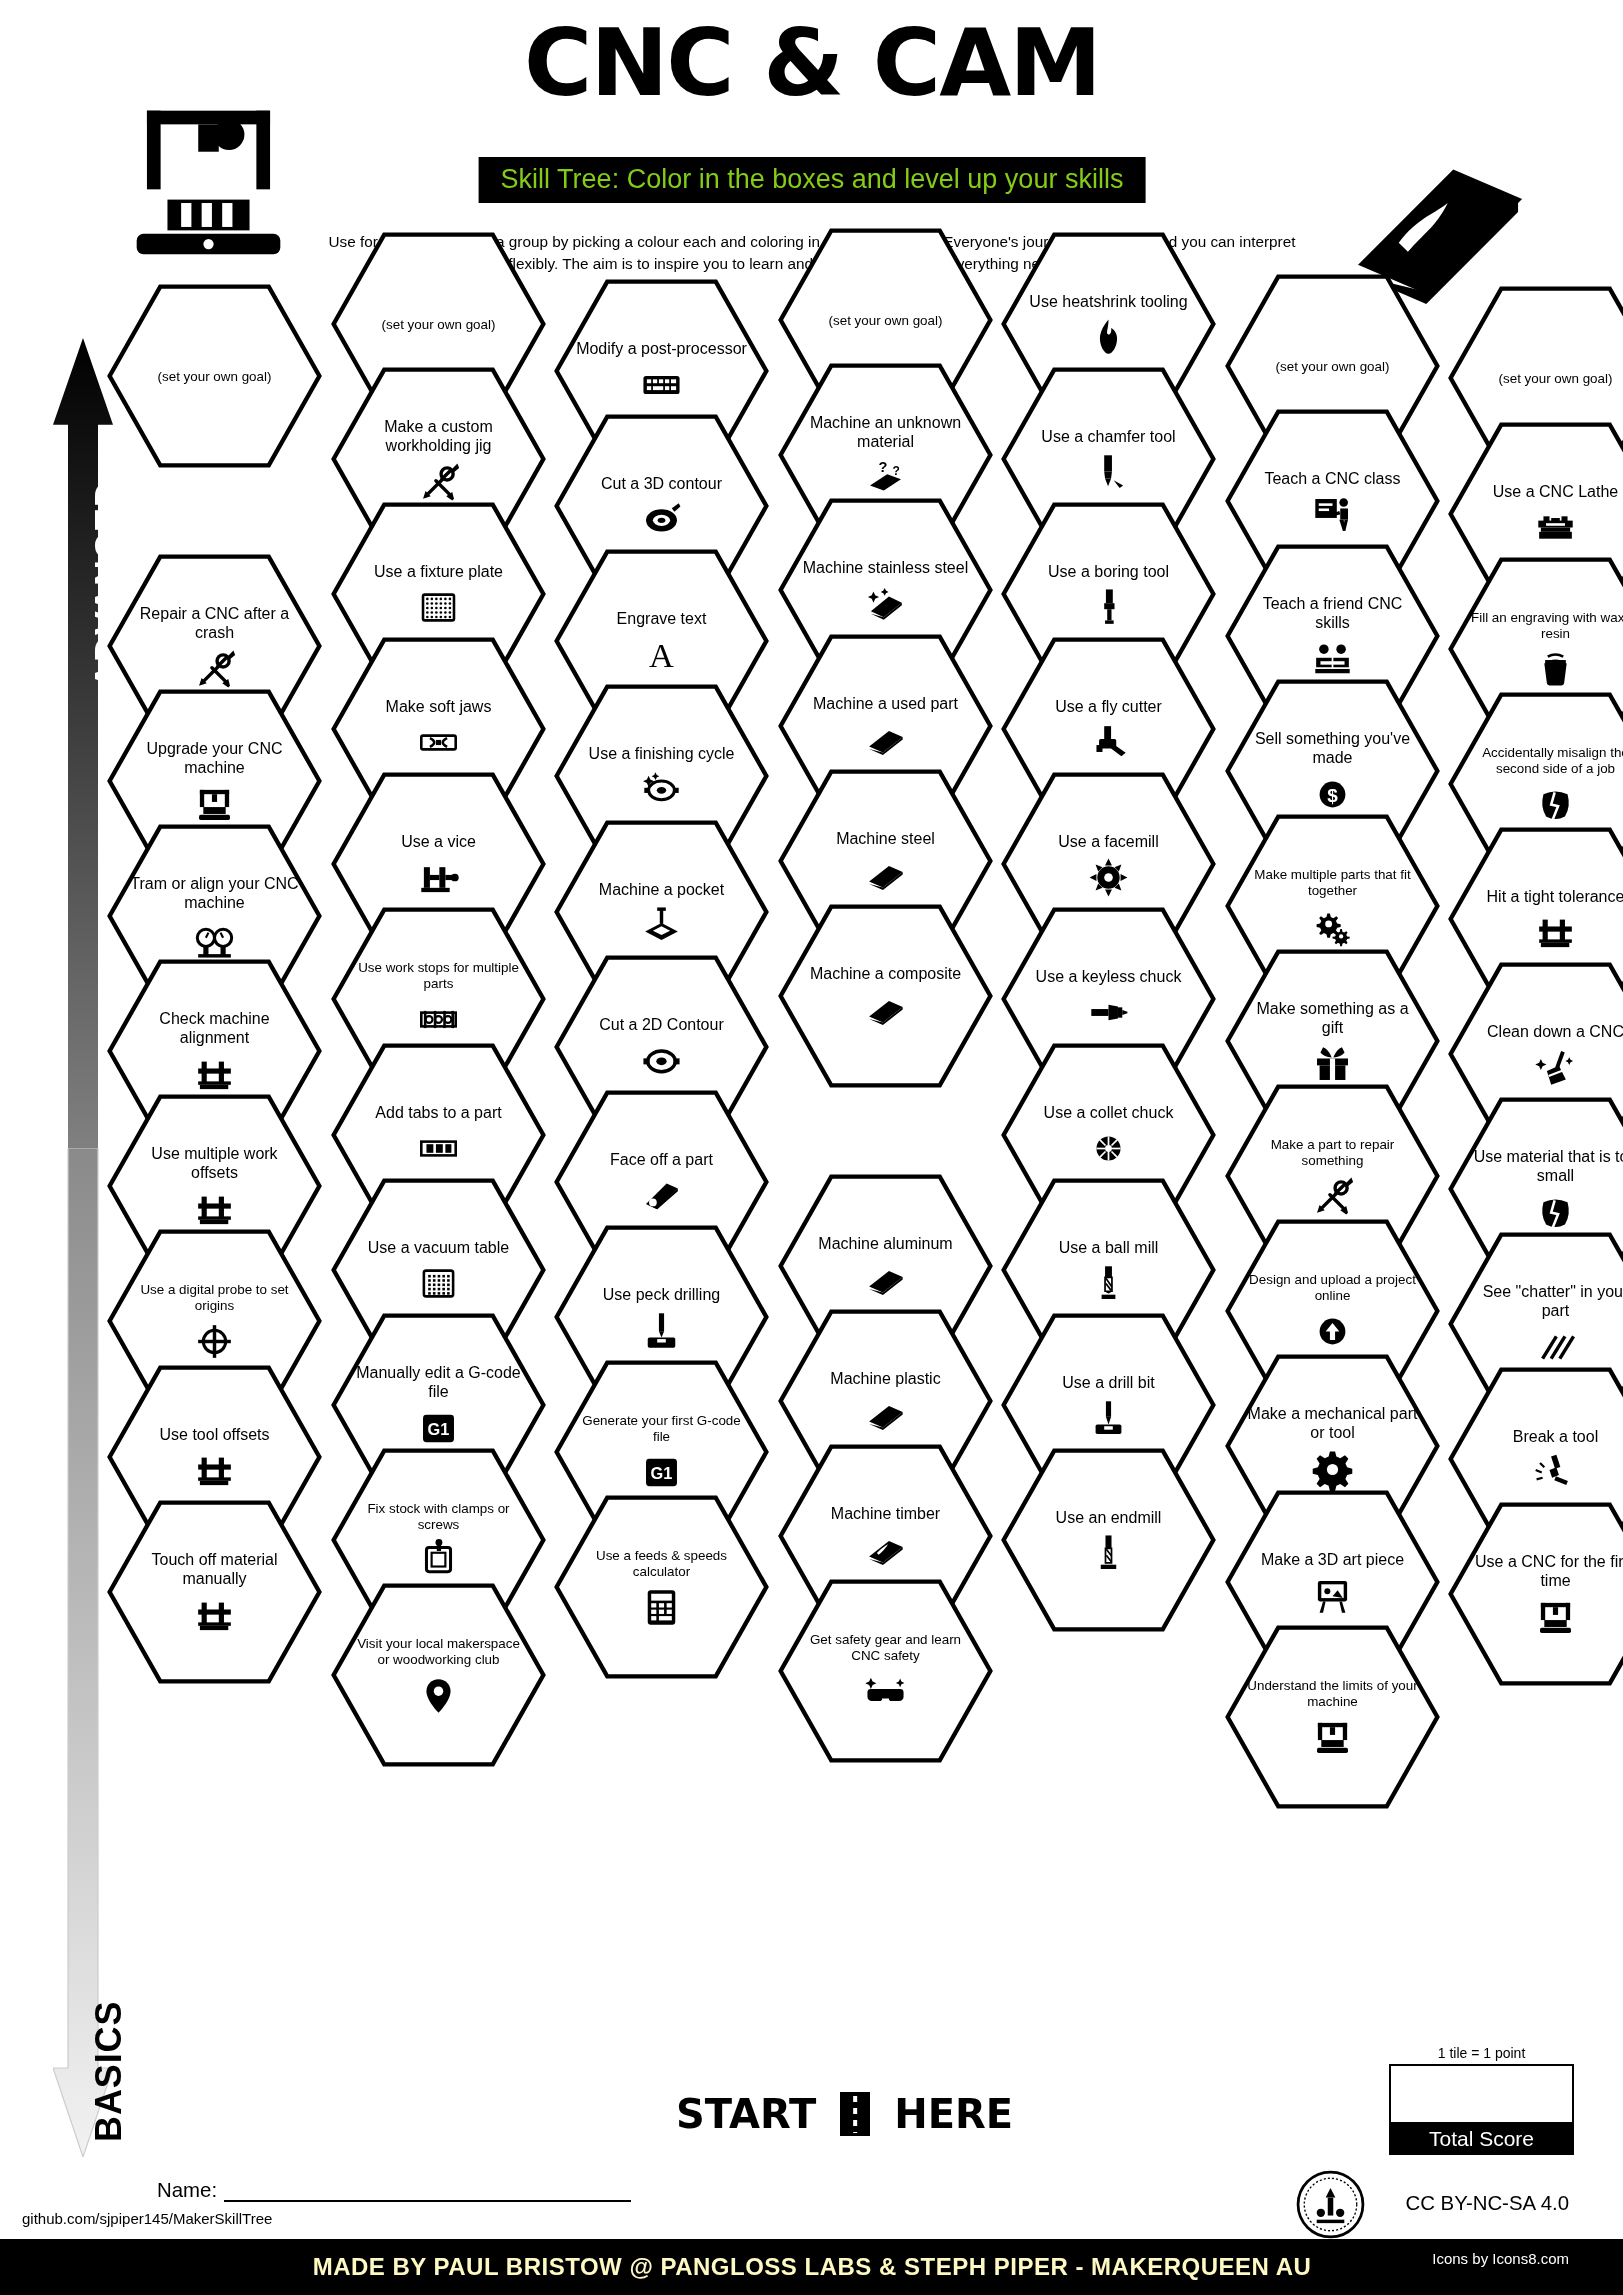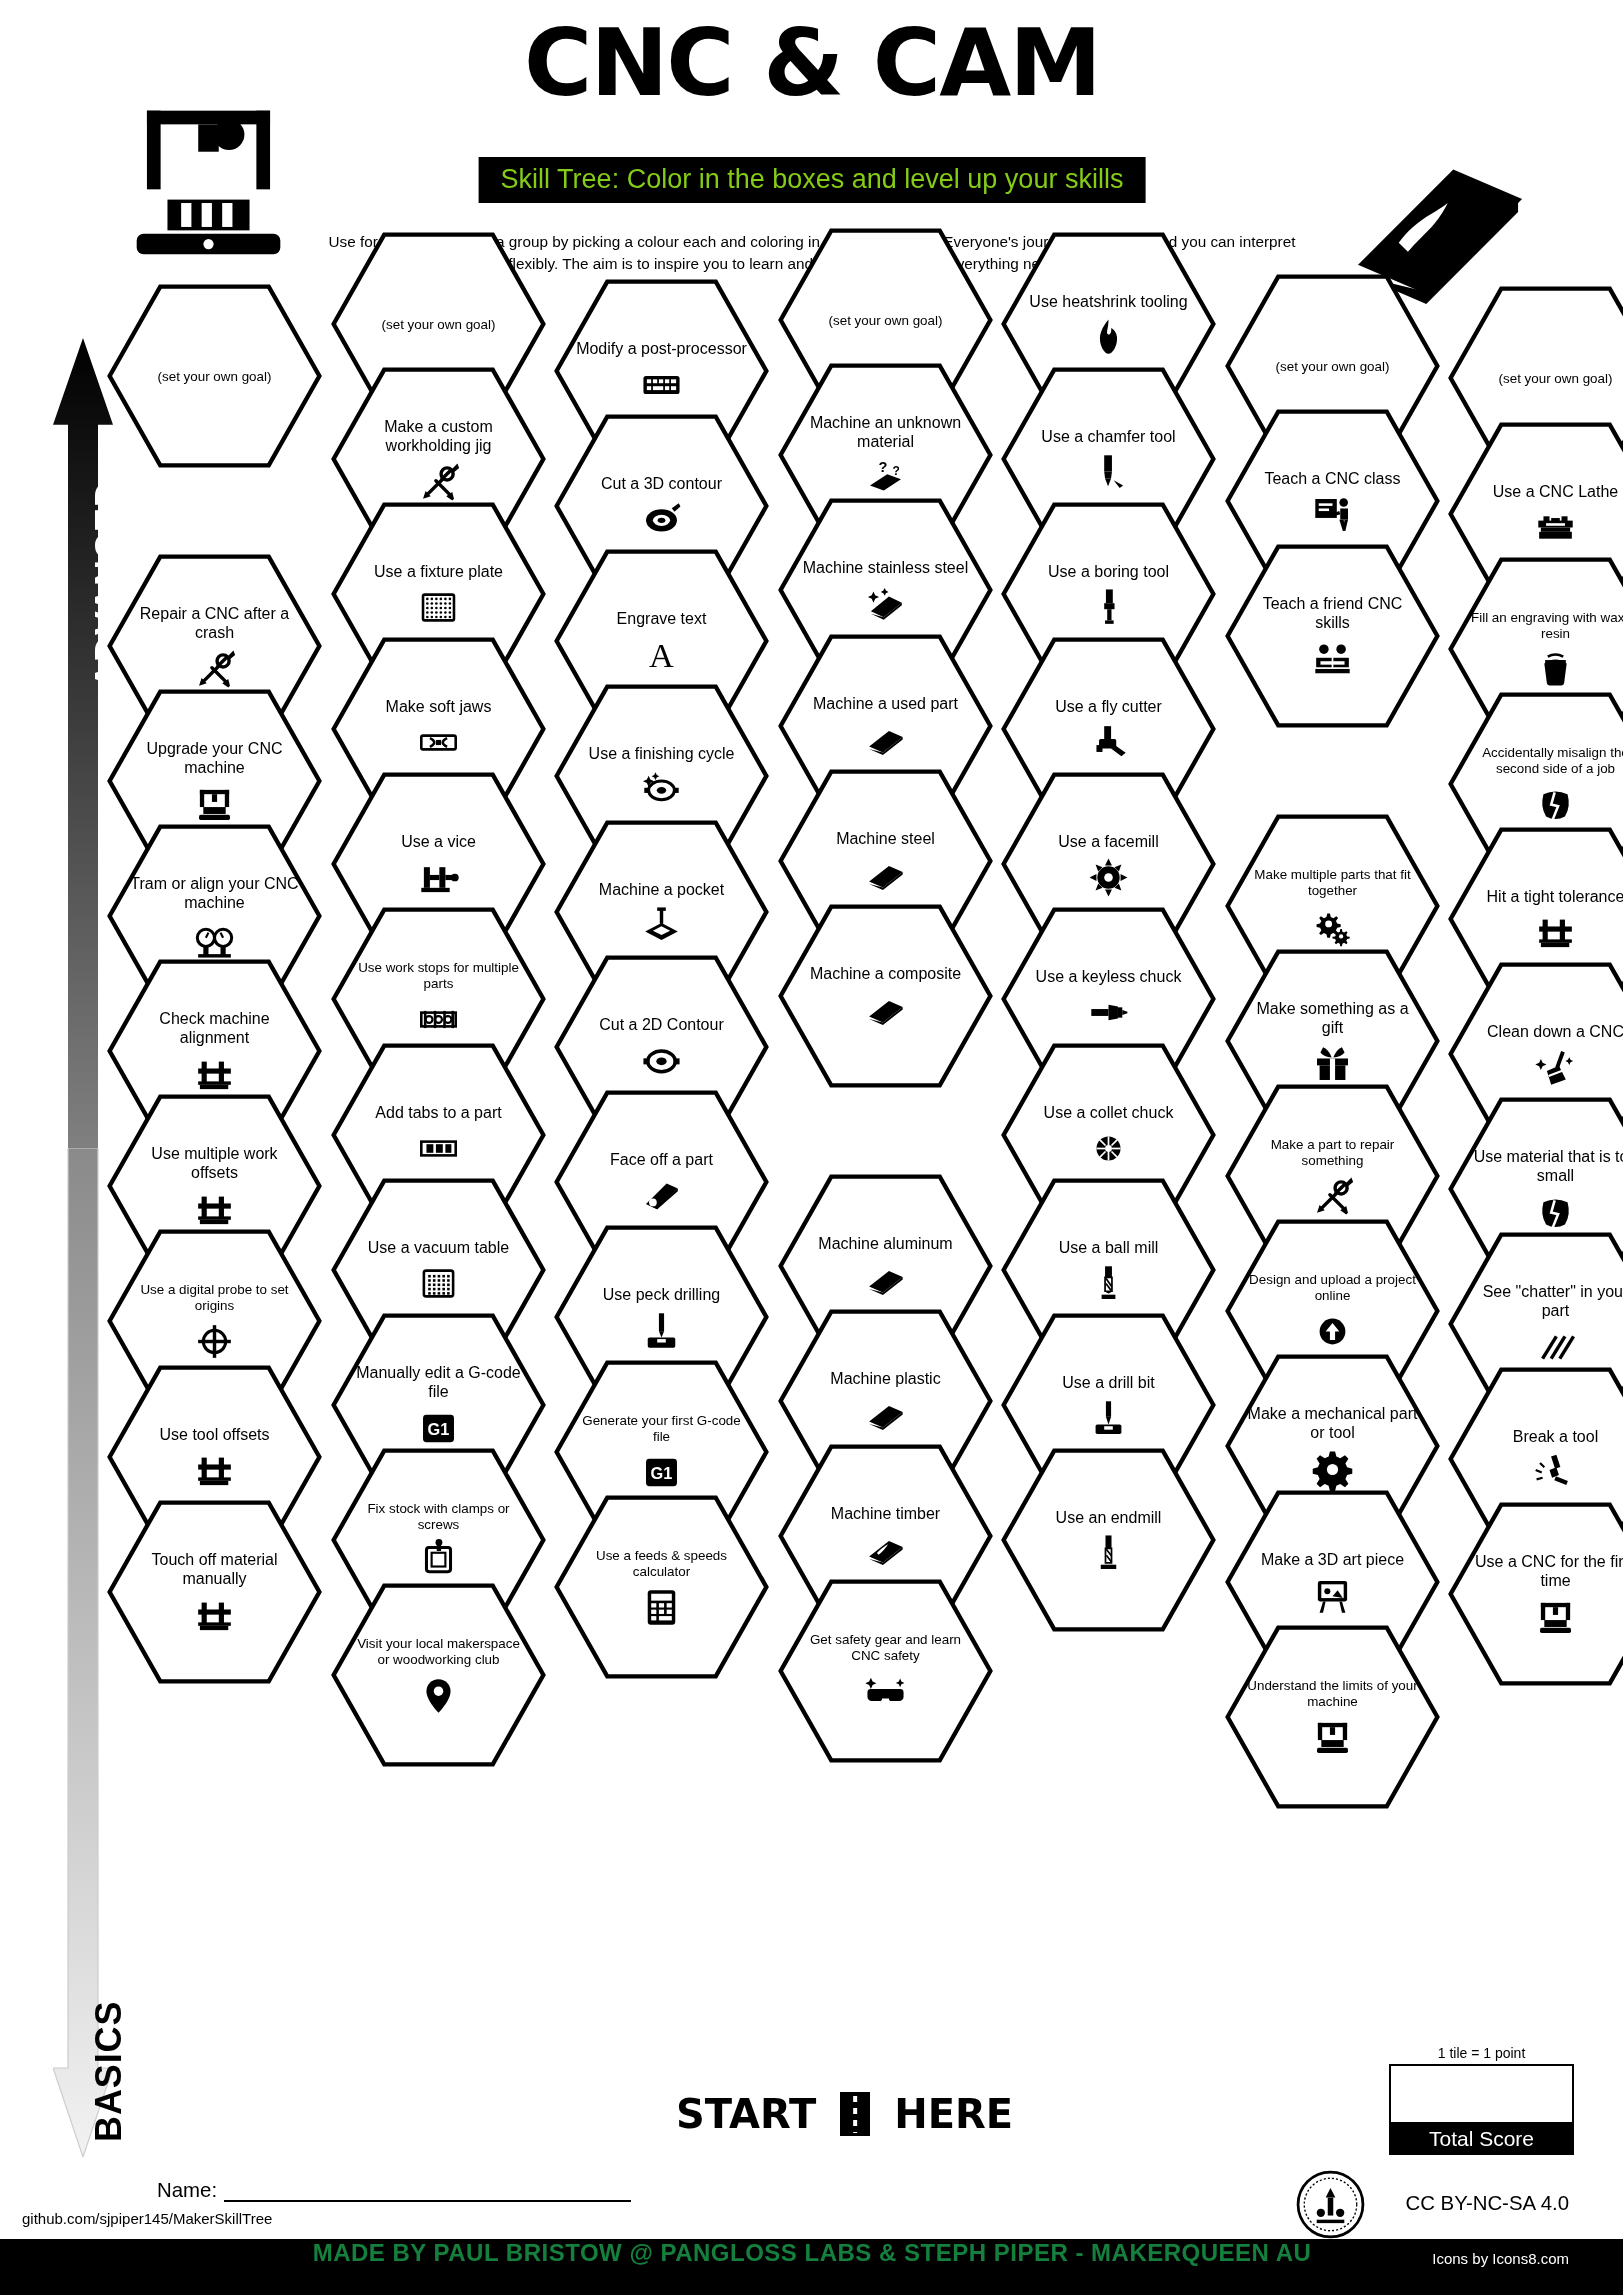--- a/index.html
+++ b/index.html
@@ -133,22 +133,22 @@
   #repo-url { position:absolute; left:22px; bottom:68px; font-size:15px; }
 
   
   #license { position:absolute; right:55px; bottom:80px; font-size:20.4px; }
   #icons-credit { position:absolute; right:55px; bottom:28px; font-size:15px; color:#fff; }
   #cc-badge { position:absolute; right:259px; bottom:56px; width:69px; height:69px; }
 
   
   #footer {
     position:absolute; left:0; right:0; bottom:0; height:56px;
-    background:#000; color:#15803d;
-    display:flex; align-items:flex-start; justify-content:center;
+    background:#000; color:#fef9c3;
+    display:flex; align-items:center; justify-content:center;
     font-size:24px; font-weight:bold; letter-spacing:0.5px;
   }
 </style>
 </head>
 <body>
 
 <div id="header">
   <div id="title">CNC &amp; CAM</div>
   <div id="subtitle-bar">Skill Tree:  Color in the boxes and level up your skills</div>
   <div id="blurb">Use for individuals or as a group by picking a colour each and coloring in a part of the box.  Everyone's journey is different and you can interpret the goals flexibly.  The aim is to inspire you to learn and try new things. Not everything needs to be completed.</div>
@@ -1115,20 +1115,34 @@
             <circle cx="30" cy="26" r="11" fill="#000"></circle>
             <circle cx="70" cy="26" r="11" fill="#000"></circle>
             <path d="M12 46 h36 v22 h-36z" fill="#000"></path>
             <path d="M52 46 h36 v22 h-36z" fill="#000"></path>
             <rect x="10" y="72" width="80" height="10" fill="#000"></rect>
             <rect x="22" y="54" width="56" height="8" fill="#fff"></rect>
           </svg>
         </div>
       </div>
     </div>
+    <div class="hex" style="width: 217px; height: 186px; left: 1224px; top: 678px;">
+      <svg class="hexbg" viewBox="0 0 120 104" preserveAspectRatio="none">
+        <polygon points="30,2 90,2 118,52 90,102 30,102 2,52" fill="#fff" stroke="#000" stroke-width="2.4"></polygon>
+      </svg>
+      <div class="content">
+        <div class="lbl">Sell something you've made</div>
+        <div class="ico">
+          <svg viewBox="0 0 100 100" width="43" height="43">
+            <circle cx="50" cy="50" r="30" fill="#000"></circle>
+            <text x="50" y="67" font-size="44" font-weight="bold" font-family="Liberation Sans, sans-serif" text-anchor="middle" fill="#fff">$</text>
+          </svg>
+        </div>
+      </div>
+    </div>
     <div class="hex small" style="width: 217px; height: 186px; left: 1224px; top: 813px;">
       <svg class="hexbg" viewBox="0 0 120 104" preserveAspectRatio="none">
         <polygon points="30,2 90,2 118,52 90,102 30,102 2,52" fill="#fff" stroke="#000" stroke-width="2.4"></polygon>
       </svg>
       <div class="content">
         <div class="lbl">Make multiple parts that fit together</div>
         <div class="ico">
           <svg viewBox="0 0 100 100" width="43" height="43">
             <g fill="#000">
               <path d="M38 20 l6 0 2 8 6 3 7-5 4 4 -5 7 3 6 8 2 0 6 -8 2 -3 6 5 7 -4 4 -7 -5 -6 3 -2 8 -6 0 -2 -8 -6 -3 -7 5 -4 -4 5 -7 -3 -6 -8 -2 0 -6 8 -2 3 -6 -5 -7 4 -4 7 5 6 -3z"></path>

